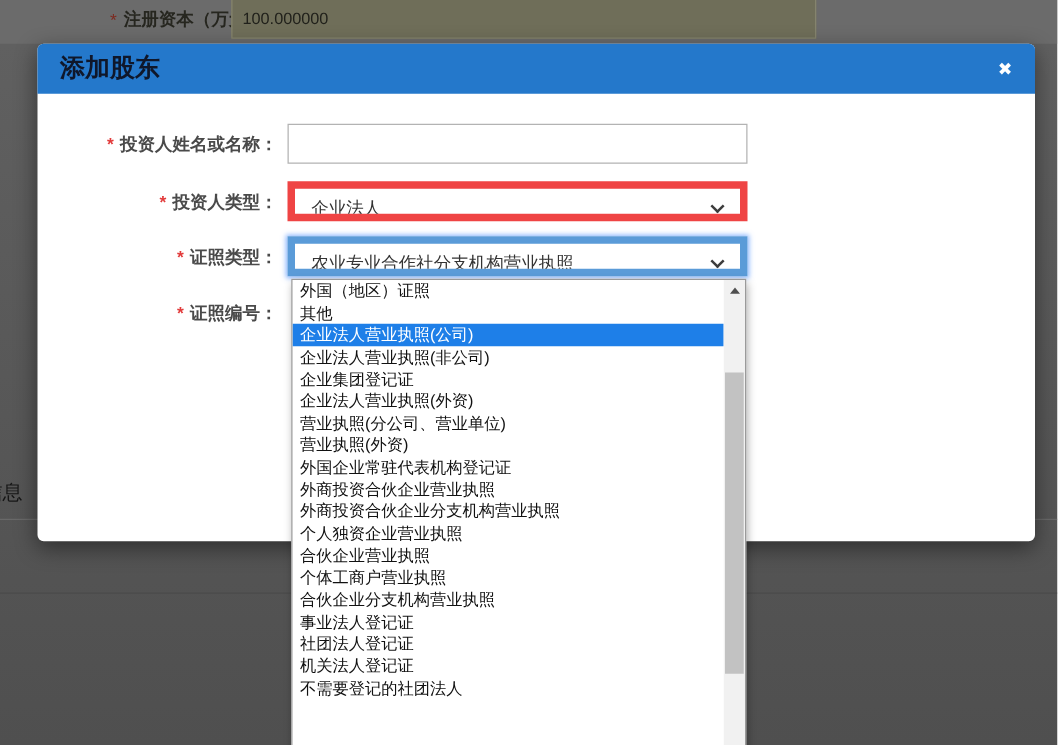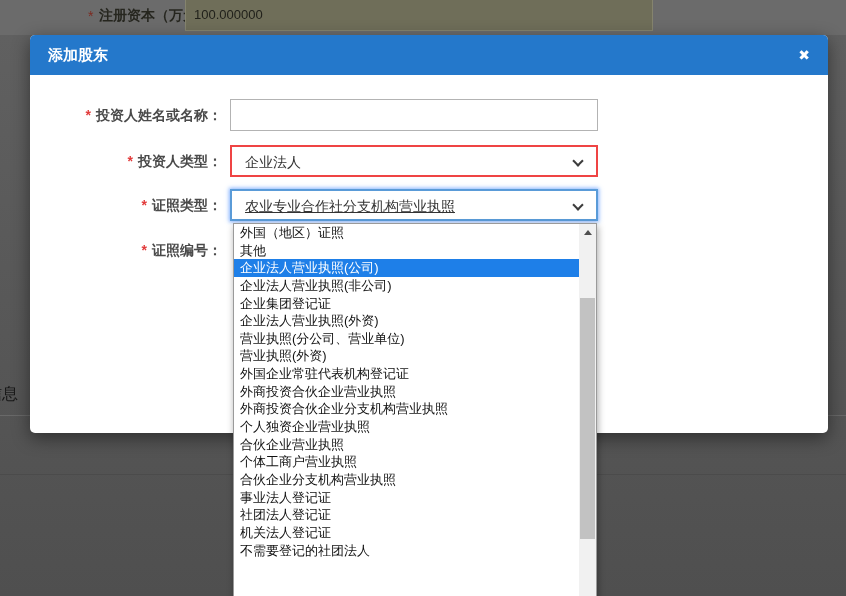--- a/index.html
+++ b/index.html
@@ -26,37 +26,37 @@
 
   
   .modal {
     position:absolute; left:30px; top:35px; width:798px; height:398px;
     background:#ffffff; border-radius:5px; box-shadow:0 5px 18px rgba(0,0,0,.45); z-index:5;
   }
   .modal-header {
     position:absolute; left:0; top:0; width:100%; height:40px;
     background:#2478cb; border-radius:5px 5px 0 0;
   }
-  .modal-title { position:absolute; left:18px; top:0; line-height:40px; color:#ffffff; font-size:15px; font-weight:bold; }
+  .modal-title { position:absolute; left:18px; top:0; line-height:40px; color:#0f172a; font-size:20px; font-weight:bold; }
   .modal-close { position:absolute; right:18px; top:0; line-height:40px; color:#fff; font-size:14px; font-weight:bold; cursor:pointer; }
 
   .form-row { position:absolute; left:0; width:568px; height:32px; }
   .r1 { top:64px; } .r2 { top:110px; } .r3 { top:154px; } .r4 { top:199px; }
   .form-label {
     position:absolute; left:0; top:0; width:192px; height:32px;
     text-align:right; line-height:32px; font-size:14px; color:#4a4a4a; white-space:nowrap;font-weight:bold;
   }
   .req { color:#e23b3b; margin-right:5px; }
   .form-input {
     position:absolute; left:200px; top:0; width:368px; height:32px;
     border:1px solid #b3b3b3; background:#fff; font-size:14px; padding:0 8px; font-family:inherit;
   }
   .form-select {
     position:absolute; left:200px; top:0; width:368px; height:32px;
-    border:2px solid #ef4444; background:#fff; font-size:14px; color:#333;
+    border:6px solid #ef4444; background:#fff; font-size:14px; color:#333;
     line-height:30px; padding-left:13px; cursor:default; white-space:nowrap; overflow:hidden;
   }
   .form-select.focused { border-color:#5a9bd8; box-shadow:0 0 4px 1px rgba(77,144,254,.7);text-decoration:underline; }
   .chevron {
     position:absolute; right:14px; top:10px; width:8px; height:8px;
     border-right:2px solid #3c3c3c; border-bottom:2px solid #3c3c3c; transform:rotate(45deg);
   }
 
   
   .dropdown {

